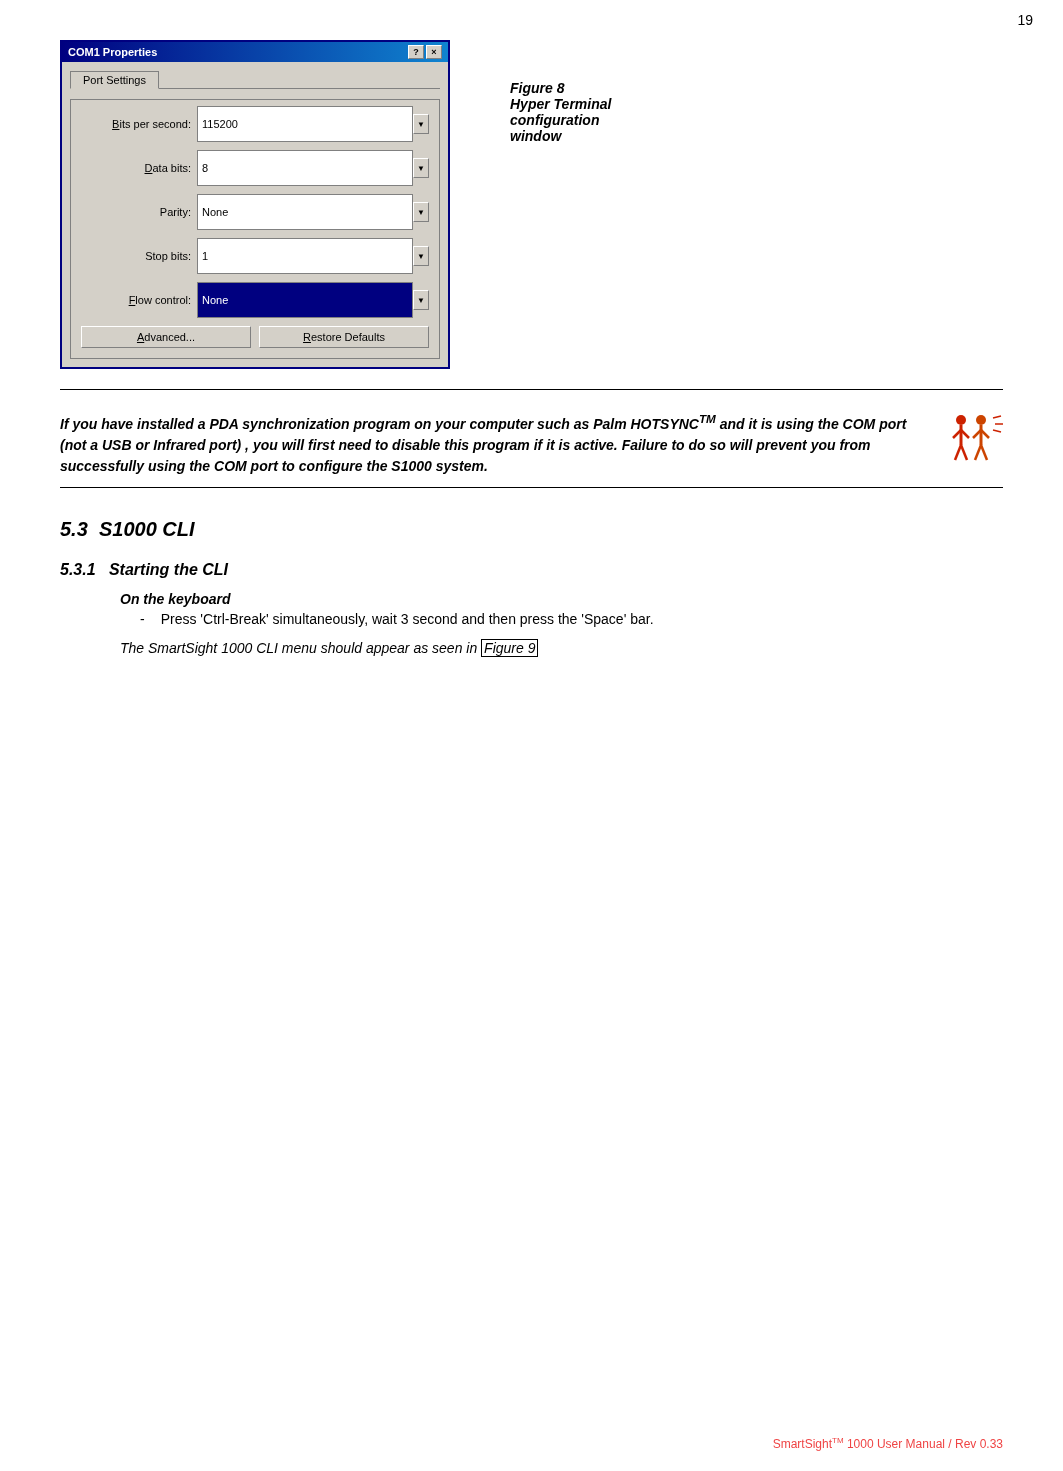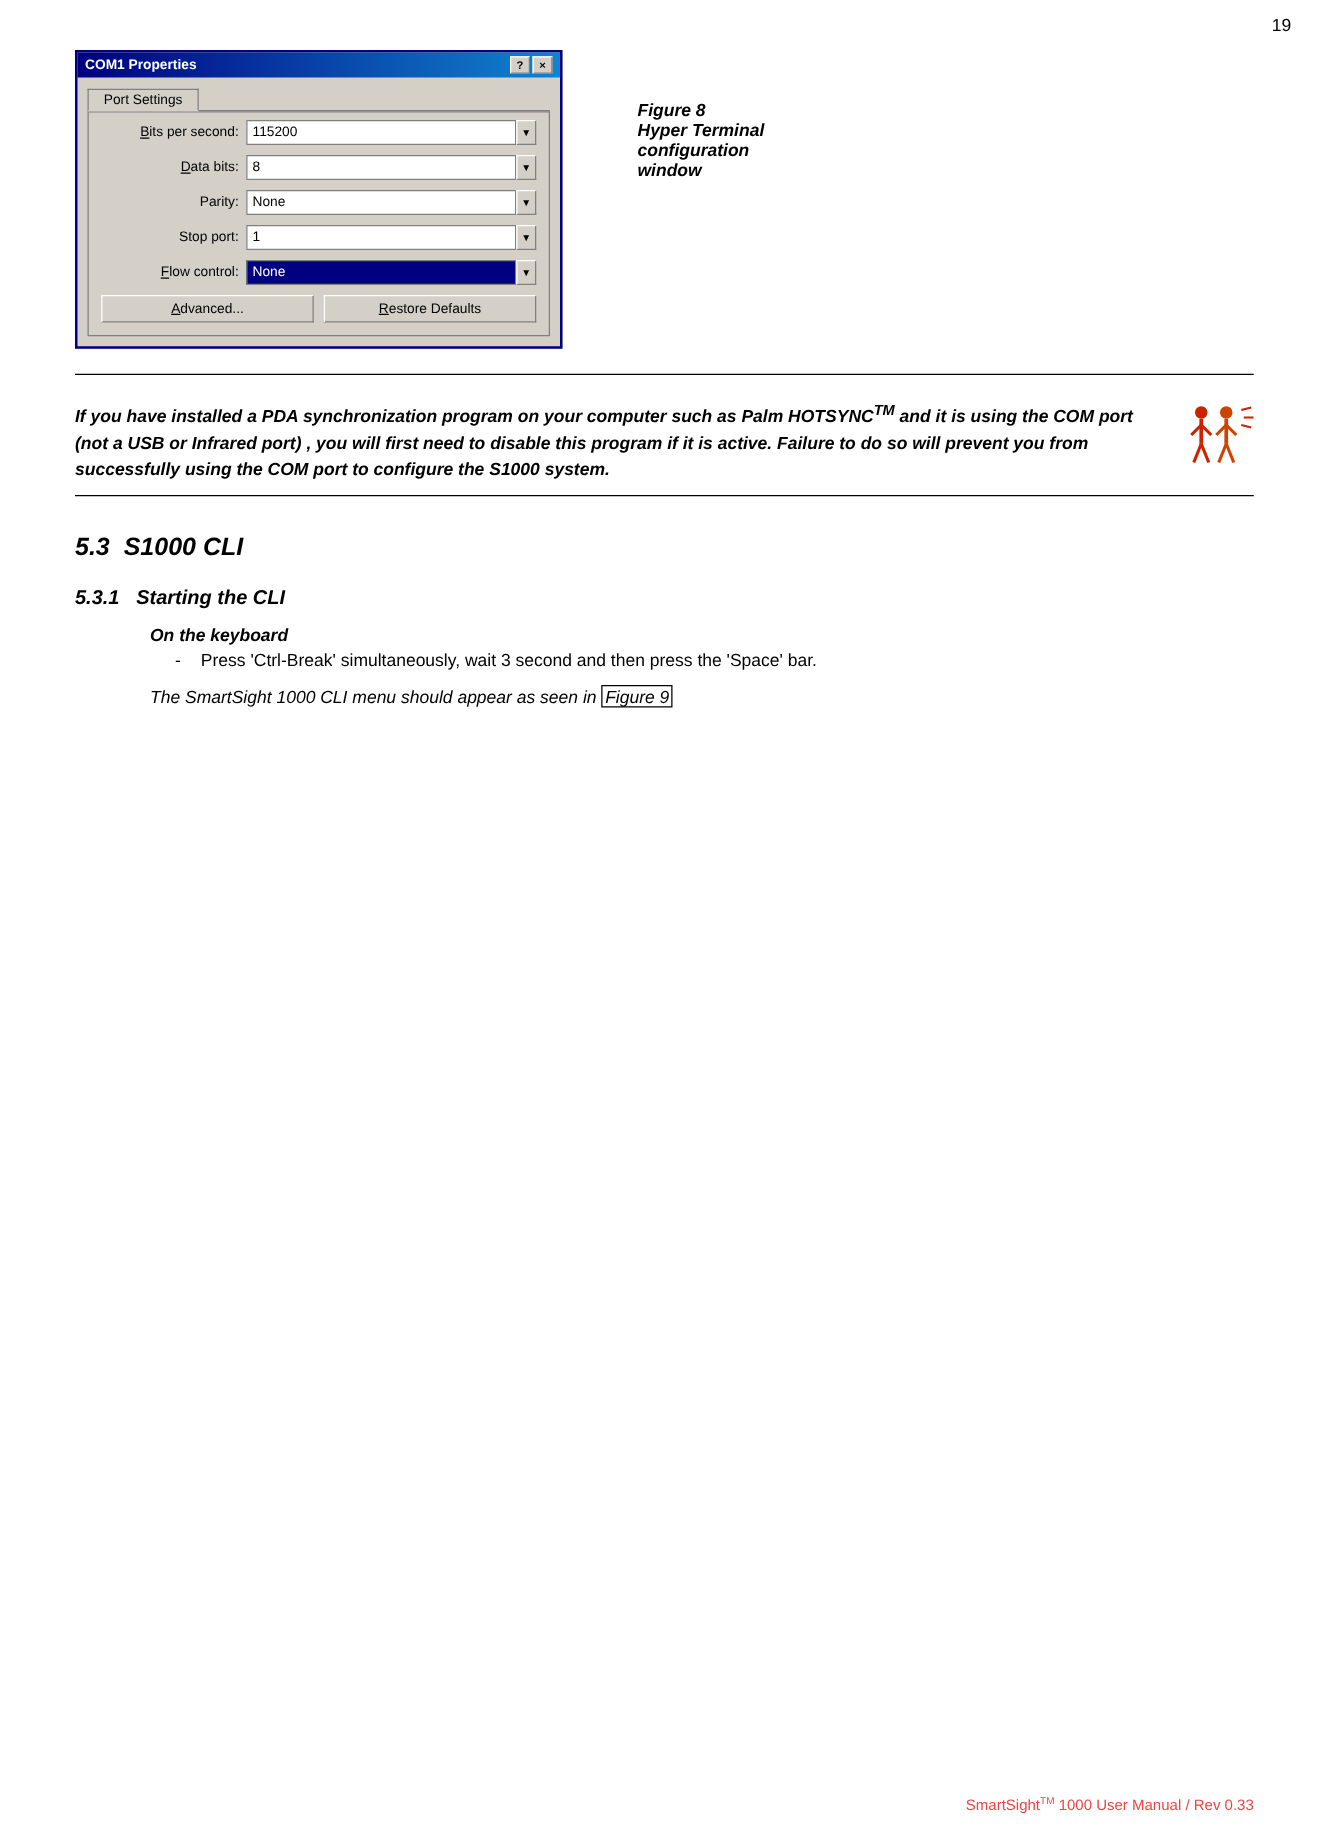--- a/index.html
+++ b/index.html
@@ -76,20 +76,21 @@
       font-weight: bold;
     }
 
     .win-body {
       padding: 8px;
     }
 
     .win-tab-bar {
       display: flex;
       border-bottom: 1px solid #808080;
+      margin-bottom: 10px;
     }
 
     .win-tab {
       background: #d4d0c8;
       border: 1px solid #808080;
       border-bottom: none;
       padding: 2px 12px;
       font-size: 11px;
       cursor: pointer;
       position: relative;
@@ -122,21 +123,21 @@
     }
 
     .win-select-wrapper {
       flex: 1;
       display: flex;
       align-items: center;
     }
 
     .win-select {
       flex: 1;
-      height: 20px;
+      height: 36px;
       background: white;
       border: 1px solid;
       border-color: #808080 #ffffff #ffffff #808080;
       font-size: 11px;
       padding: 0 2px;
       appearance: none;
       -webkit-appearance: none;
     }
 
     .win-select-arrow {
@@ -357,21 +358,21 @@
 
           <div class="win-row">
             <div class="win-label">Parity:</div>
             <div class="win-select-wrapper">
               <div class="win-select" style="background:white; display:flex; align-items:center; padding-left:4px; border:1px solid #808080;">None</div>
               <div class="win-select-arrow">▼</div>
             </div>
           </div>
 
           <div class="win-row">
-            <div class="win-label">Stop port:</div>
+            <div class="win-label">Stop bits:</div>
             <div class="win-select-wrapper">
               <div class="win-select" style="background:white; display:flex; align-items:center; padding-left:4px; border:1px solid #808080;">1</div>
               <div class="win-select-arrow">▼</div>
             </div>
           </div>
 
           <div class="win-row">
             <div class="win-label"><u>F</u>low control:</div>
             <div class="win-select-wrapper">
               <div class="win-select" style="background:#000080; color:white; display:flex; align-items:center; padding-left:4px; border:1px solid #808080;">None</div>

